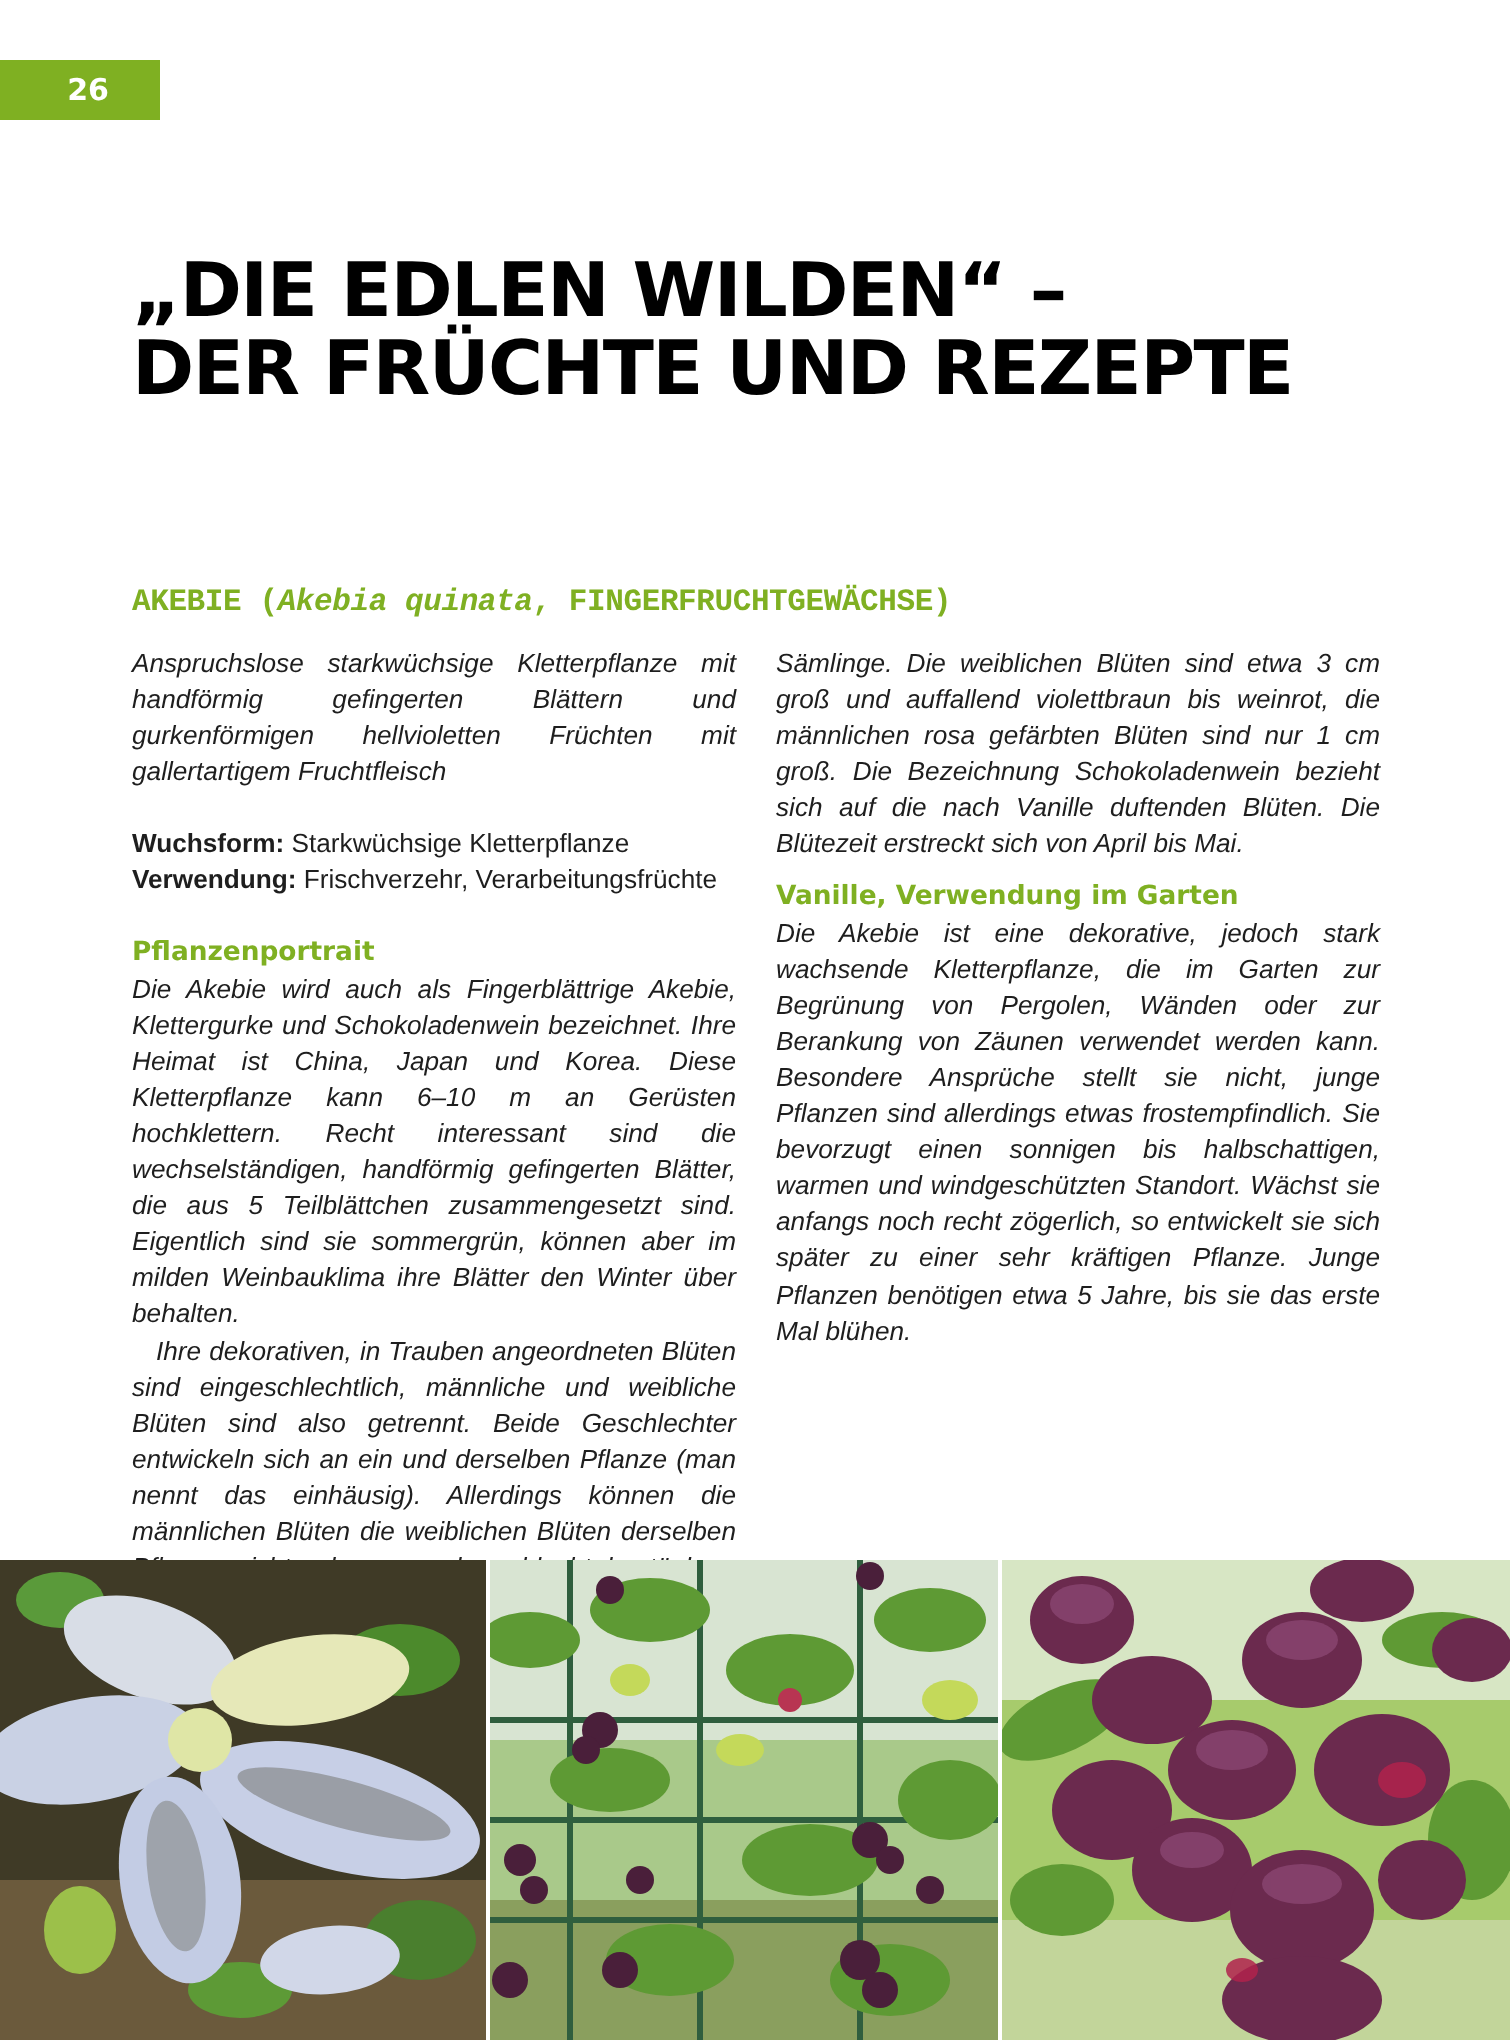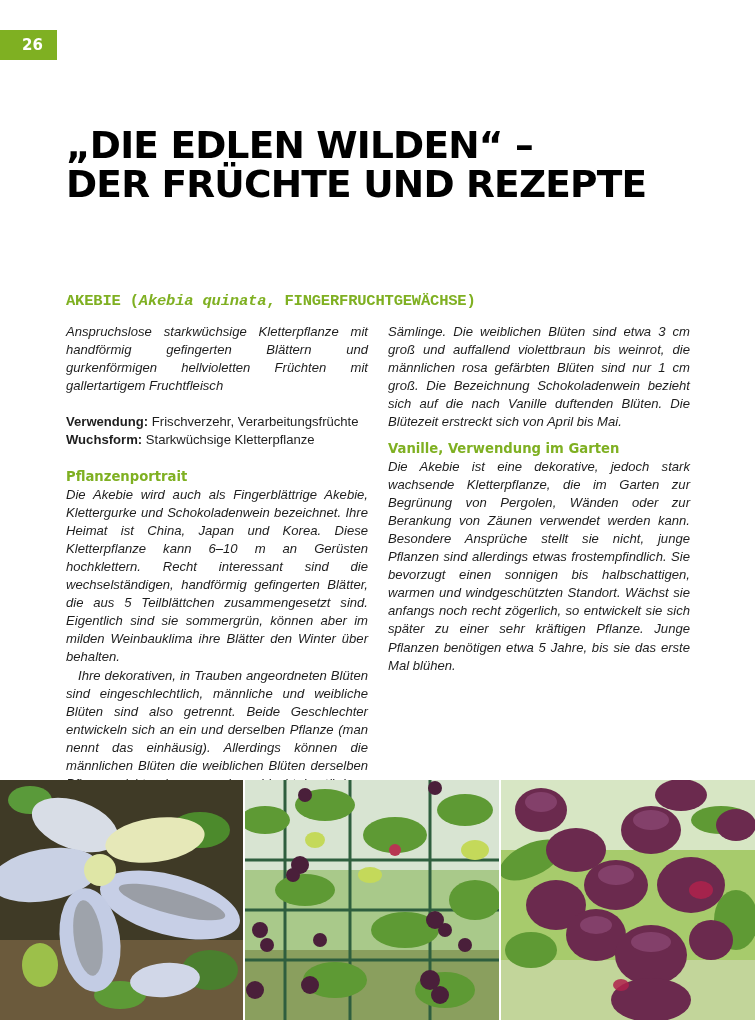--- a/index.html
+++ b/index.html
@@ -1,20 +1,20 @@
 <!DOCTYPE html>
 <html><head>
   <meta charset="utf-8">
   <style>
     * { margin: 0; padding: 0; box-sizing: border-box; }
     html, body { width: 755px; height: 1020px; background: #ffffff; overflow: hidden; }
     body { position: relative; font-family: "Liberation Sans", "DejaVu Sans", sans-serif; color: #1e1e1e; }
 
     .page-number-tab {
-      position: absolute; left: 0; top: 30px; width: 57px; height: 30px;
+      position: absolute; left: 0; top: 30px; width: 80px; height: 30px;
       background: #7fb022; color: #ffffff;
       font-family: "DejaVu Sans", sans-serif; font-weight: bold; font-size: 15px;
       display: flex; align-items: center; justify-content: center; padding-left: 8px;
     }
 
     .chapter-title {
       position: absolute; left: 66px; top: 126px; width: 560px;
       color: #000000; font-family: "DejaVu Sans", sans-serif; font-weight: bold;
       font-size: 37.5px; line-height: 39px; letter-spacing: -0.8px;
     }
@@ -59,24 +59,24 @@
   <div>„DIE EDLEN WILDEN“ –</div>
   <div>DER FRÜCHTE UND REZEPTE</div>
 </h1>
 
 <h2 class="section-heading"><span>AKEBIE (</span><span class="latin">Akebia quinata</span><span>, FINGERFRUCHTGEWÄCHSE)</span></h2>
 
 <div class="col col-left">
   <p>Anspruchslose starkwüchsige Kletterpflanze mit handförmig gefingerten Blättern und gurkenförmigen hellvioletten Früchten mit gallertartigem Fruchtfleisch</p>
   <div class="gap"></div>
   <div class="meta-line">
-    <span class="meta-label">Verwendung:</span><span> Frischverzehr, Verarbeitungsfrüchte</span>
+    <span class="meta-label">Wuchsform:</span><span> Starkwüchsige Kletterpflanze</span>
   </div>
   <div class="meta-line">
-    <span class="meta-label">Wuchsform:</span><span> Starkwüchsige Kletterpflanze</span>
+    <span class="meta-label">Verwendung:</span><span> Frischverzehr, Verarbeitungsfrüchte</span>
   </div>
   <div class="gap"></div>
   <h3 class="sub-heading">Pflanzenportrait</h3>
   <p>Die Akebie wird auch als Fingerblättrige Akebie, Klettergurke und Schokoladenwein bezeichnet. Ihre Heimat ist China, Japan und Korea. Diese Kletterpflanze kann 6–10 m an Gerüsten hochklettern. Recht interessant sind die wechselständigen, handförmig gefingerten Blätter, die aus 5 Teilblättchen zusammengesetzt sind. Eigentlich sind sie sommergrün, können aber im milden Weinbauklima ihre Blätter den Winter über behalten.</p>
   <p class="indent">Ihre dekorativen, in Trauben angeordneten Blüten sind eingeschlechtlich, männliche und weibliche Blüten sind also getrennt. Beide Geschlechter entwickeln sich an ein und derselben Pflanze (man nennt das einhäusig). Allerdings können die männlichen Blüten die weiblichen Blüten derselben Pflanze nicht oder nur sehr schlecht bestäuben. Man benötigt deshalb zwei Sorten oder zwei verschiedene</p>
 </div>
 
 <div class="col col-right">
   <p>Sämlinge. Die weiblichen Blüten sind etwa 3 cm groß und auffallend violettbraun bis weinrot, die männlichen rosa gefärbten Blüten sind nur 1 cm groß. Die Bezeichnung Schokoladenwein bezieht sich auf die nach Vanille duftenden Blüten. Die Blütezeit erstreckt sich von April bis Mai.</p>
   <div class="gap-sm"></div>

